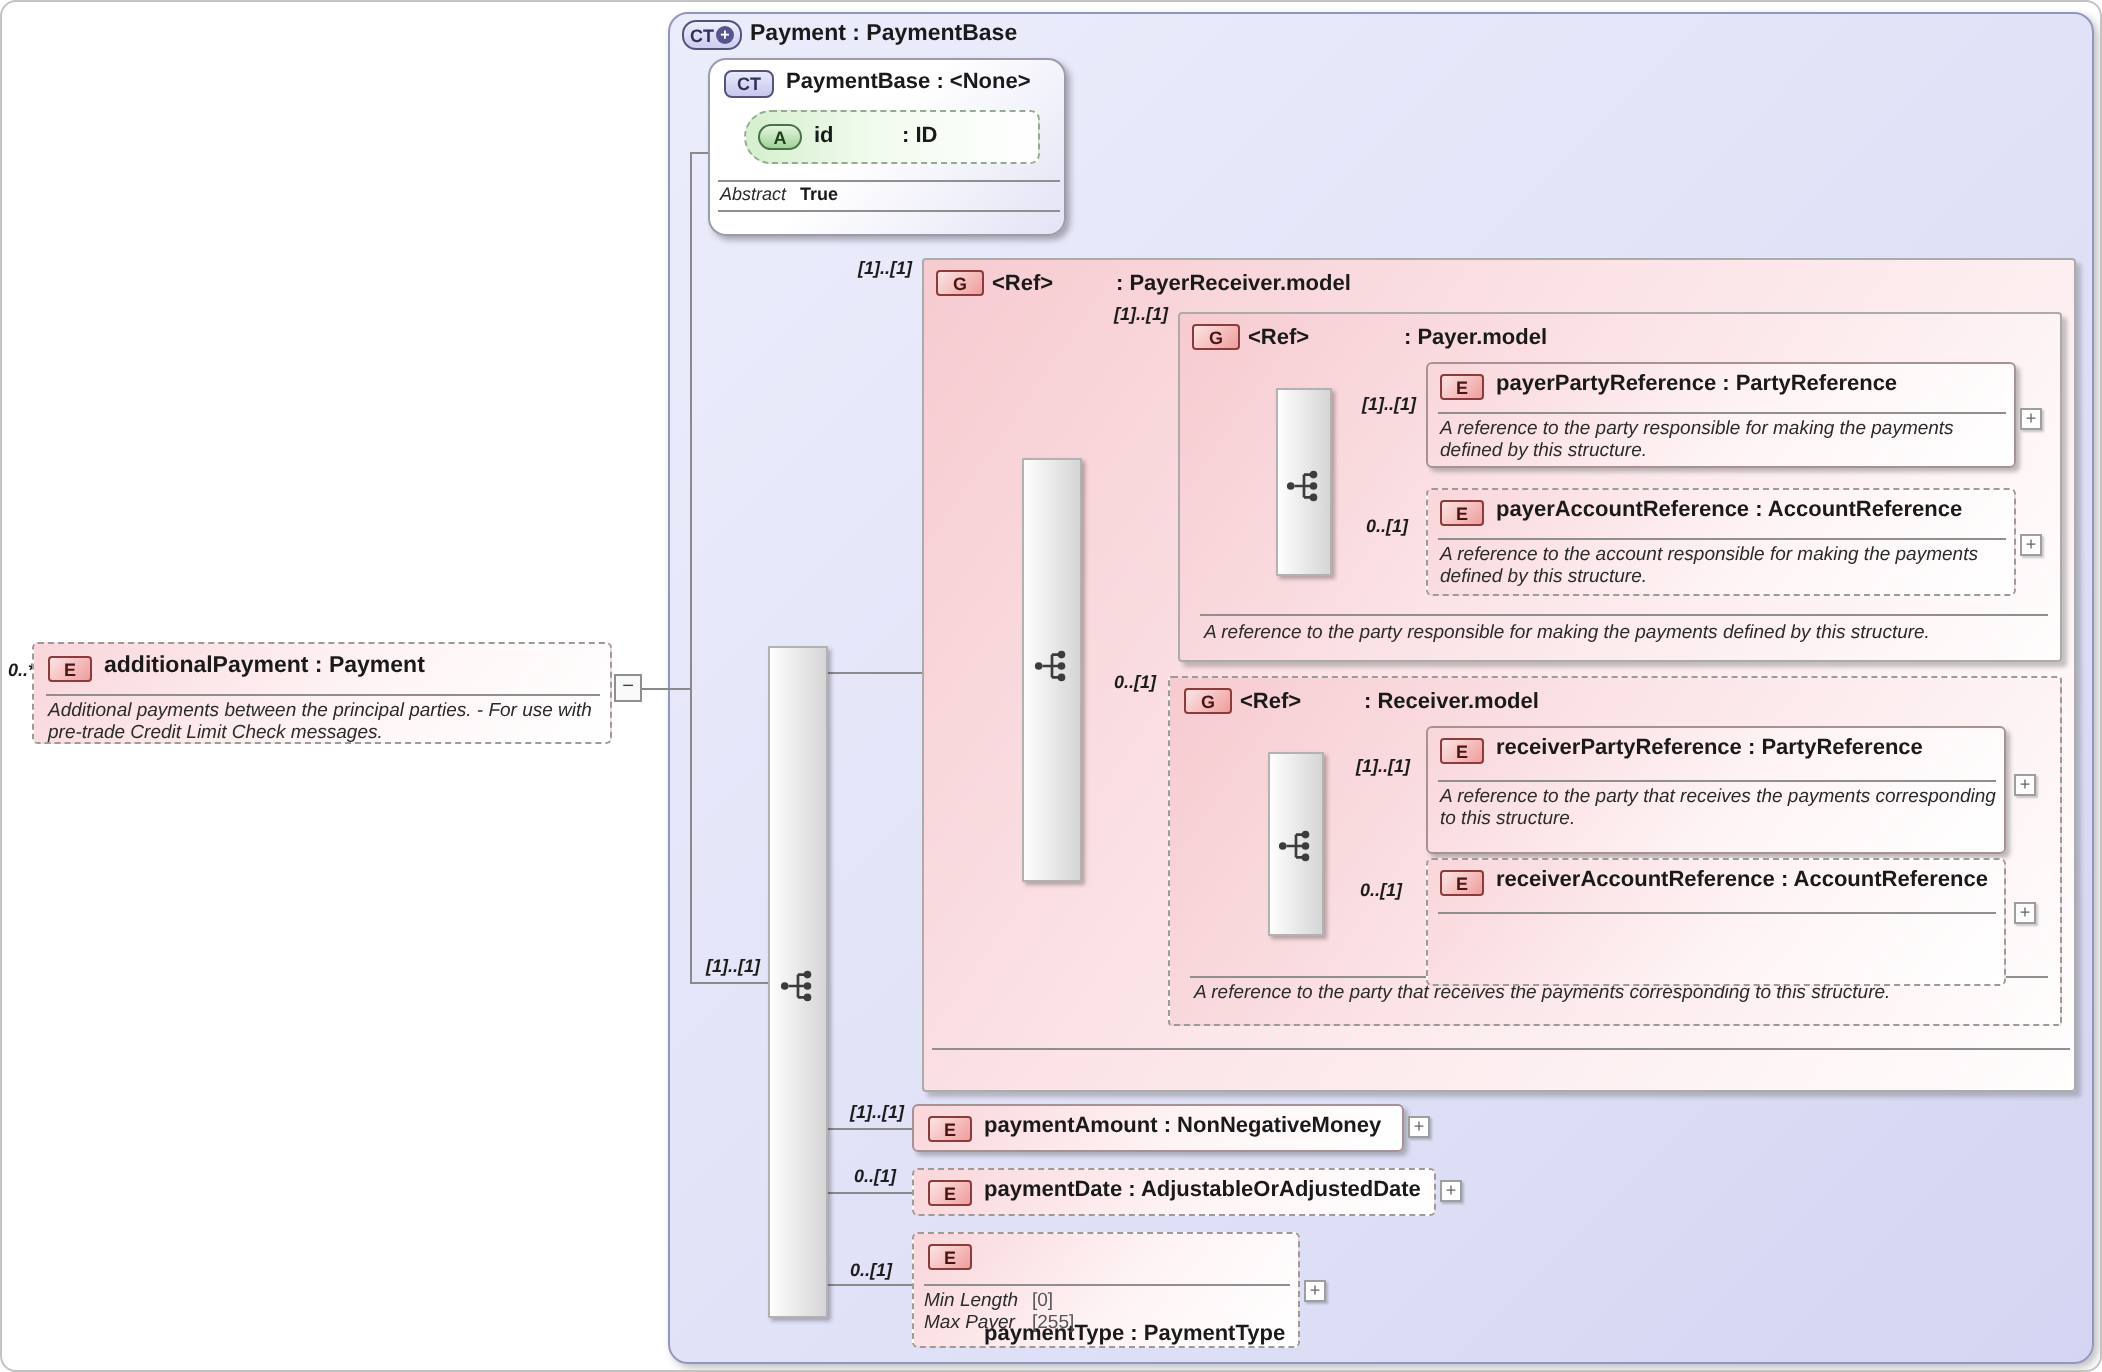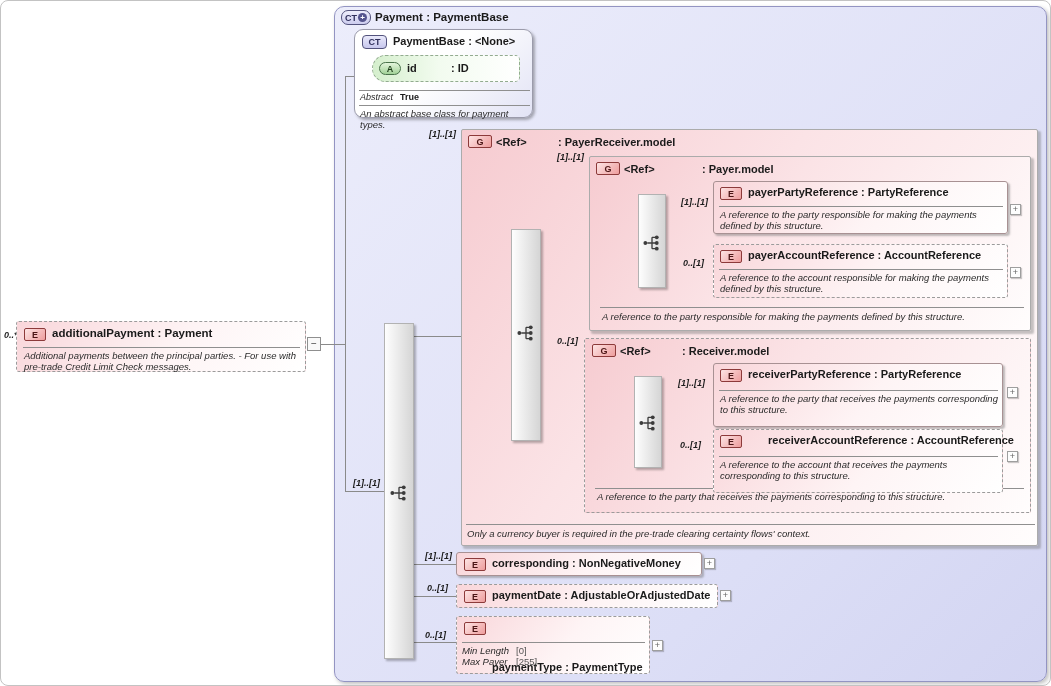--- a/index.html
+++ b/index.html
@@ -104,38 +104,36 @@
     <div class="box" style="left:17px; top:25px; width:148px; height:27px; border:1px dashed #93ab90; border-radius:14px 5px 5px 14px;
                 background:linear-gradient(90deg,#d5efcd 0%,#f2fbef 45%,#ffffff 100%);">
       <span class="badge a" style="left:6px; top:6px;">A</span>
       <span class="title" style="left:34px; top:6px;">id</span>
       <span class="title" style="left:78px; top:6px;">: ID</span>
     </div>
     <div class="sep" style="left:4px; top:60px; width:171px;"></div>
     <span class="desc" style="left:5px; top:62px; font-size:9px;">Abstract</span>
     <span class="title" style="left:45px; top:62px; font-size:9px;">True</span>
     <div class="sep" style="left:4px; top:75px; width:171px;"></div>
-    <div class="desc" style="left:5px; top:78px; width:170px;">An abstract base class for payment types.</div>
   </div>
 
   <div class="bar" style="left:383px; top:322px; width:30px; height:336px;">
     <svg class="seqglyph" width="19" height="18" viewBox="0 0 20 18" style="top:160px;">
         <use href="#seq-icon"></use>
       </svg>
   </div>
   <span class="lbl" style="left:352px; top:477px;">[1]..[1]</span>
 
   <span class="lbl" style="left:428px; top:128px;">[1]..[1]</span>
   <span class="lbl" style="left:479px; top:320px;">[1]..[1]</span>
   <div class="box grp-pink grp-solid" style="left:460px; top:128px; width:577px; height:417px;">
     <span class="badge e" style="left:6px; top:5px; width:24px;">G</span>
     <span class="title" style="left:34px; top:6px;">&lt;Ref&gt;</span>
     <span class="title" style="left:96px; top:6px;">: PayerReceiver.model</span>
     <div class="sep" style="left:4px; top:394px; width:569px;"></div>
-    <div class="desc" style="left:5px; top:398px; width:565px;">Only a currency buyer is required in the pre-trade clearing certainty flows' context.</div>
   </div>
 
   <div class="bar" style="left:510px; top:228px; width:30px; height:212px;">
     <svg class="seqglyph" width="19" height="18" viewBox="0 0 20 18" style="top:94px;">
         <use href="#seq-icon"></use>
       </svg>
   </div>
 
   <span class="lbl" style="left:556px; top:151px;">[1]..[1]</span>
   <span class="lbl" style="left:607px; top:228px;">[1]..[1]</span>
@@ -192,30 +190,29 @@
     <span class="badge e" style="left:6px; top:5px;">E</span>
     <span class="title" style="left:34px; top:4px;">receiverPartyReference : PartyReference</span>
     <div class="sep" style="left:5px; top:26px; width:279px;"></div>
     <div class="desc" style="left:6px; top:29px; width:279px;">A reference to the party that receives the payments corresponding to this structure.</div>
   </div>
   <div class="plusbox" style="left:1006px; top:386px;">+</div>
 
   <span class="lbl" style="left:679px; top:439px;">0..[1]</span>
   <div class="box el-pink dash-b" style="left:712px; top:428px; width:290px; height:64px;">
     <span class="badge e" style="left:6px; top:5px;">E</span>
-    <span class="title" style="left:34px; top:4px;margin-left:20px;">receiverAccountReference : AccountReference</span>
+    <span class="title" style="left:34px; top:4px;">receiverAccountReference : AccountReference</span>
     <div class="sep" style="left:5px; top:26px; width:279px;"></div>
-    <div class="desc" style="left:6px; top:29px; width:279px;">A reference to the account that receives the payments corresponding to this structure.</div>
   </div>
   <div class="plusbox" style="left:1006px; top:450px;">+</div>
 
   <span class="lbl" style="left:424px; top:550px;">[1]..[1]</span>
   <div class="box el-pink solid-b" style="left:455px; top:551px; width:246px; height:24px;">
     <span class="badge e" style="left:7px; top:5px;">E</span>
-    <span class="title" style="left:35px; top:4px;">corresponding : NonNegativeMoney</span>
+    <span class="title" style="left:35px; top:4px;">paymentAmount : NonNegativeMoney</span>
   </div>
   <div class="plusbox" style="left:703px; top:557px;">+</div>
 
   <span class="lbl" style="left:426px; top:582px;">0..[1]</span>
   <div class="box el-pink dash-b" style="left:455px; top:583px; width:262px; height:24px;">
     <span class="badge e" style="left:7px; top:5px;">E</span>
     <span class="title" style="left:35px; top:4px;">paymentDate : AdjustableOrAdjustedDate</span>
   </div>
   <div class="plusbox" style="left:719px; top:589px;">+</div>
 

